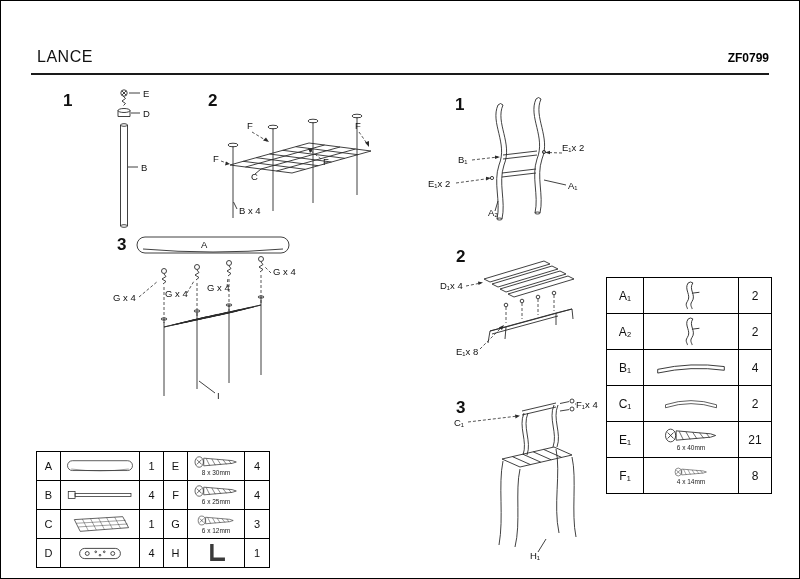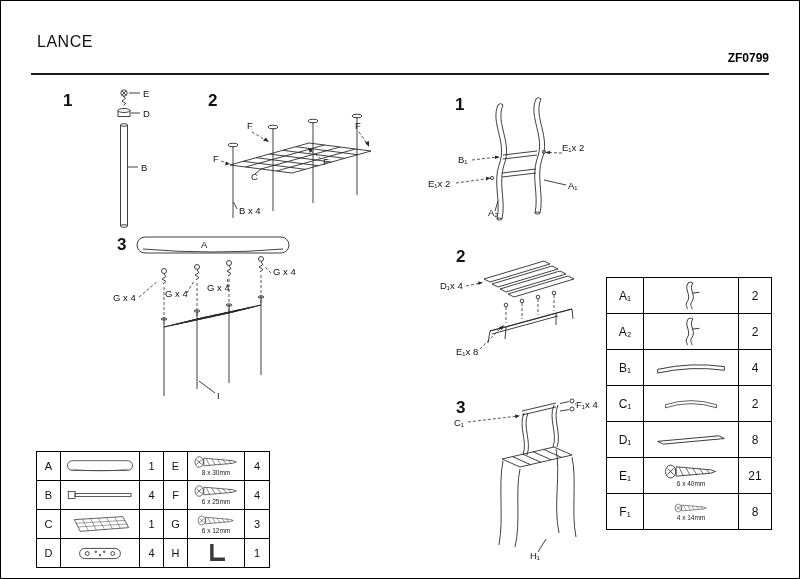--- a/index.html
+++ b/index.html
@@ -1,20 +1,20 @@
 <!DOCTYPE html>
 <html><head>
 <meta charset="utf-8">
 <style>
   * { margin:0; padding:0; box-sizing:border-box; }
   html,body { background:#fff; }
   body { font-family:"Liberation Sans","DejaVu Sans",sans-serif; }
   .page { position:relative; width:800px; height:579px; background:#fff; border:1px solid #000; overflow:hidden; }
 
-  .brand { position:absolute; left:36px; top:32px; font-size:16px; color:#111; letter-spacing:0.5px; }
+  .brand { position:absolute; left:36px; top:47px; font-size:16px; color:#111; letter-spacing:0.5px; }
   .model { position:absolute; right:30px; top:50px; font-size:12px; font-weight:bold; color:#000; }
   .rule  { position:absolute; left:30px; right:30px; top:72px; border-top:2px solid #1a1a1a; }
 
   .step-num { position:absolute; font-size:17px; font-weight:bold; color:#111; }
 
   .art { position:absolute; overflow:visible; }
   .art line,.art path,.art rect,.art circle,.art ellipse,.art polygon,.art polyline
        { stroke:#2b2b2b; fill:none; stroke-width:0.9; }
   .art .dash { stroke-dasharray:3 2; stroke-width:0.8; }
   .art .ah   { fill:#2b2b2b; stroke:none; }
@@ -377,29 +377,20 @@
     <tr>
       <td class="rl">C₁</td>
       <td class="ri">
         <svg class="icon-svg" width="60" height="16">
               <use href="#sym-cslat"></use>
             </svg>
           </td>
       <td class="rq">2</td>
     </tr>
     <tr>
-      <td class="rl">D₁</td>
-      <td class="ri">
-        <svg class="icon-svg" width="74" height="13">
-              <use href="#sym-flat"></use>
-            </svg>
-          </td>
-      <td class="rq">8</td>
-    </tr>
-    <tr>
       <td class="rl">E₁</td>
       <td class="ri">
         <svg class="icon-svg" width="58" height="17">
               <use href="#sym-screw"></use>
             </svg>
         <div class="sz">6 x 40mm</div>
           </td>
       <td class="rq">21</td>
     </tr>
     <tr>

